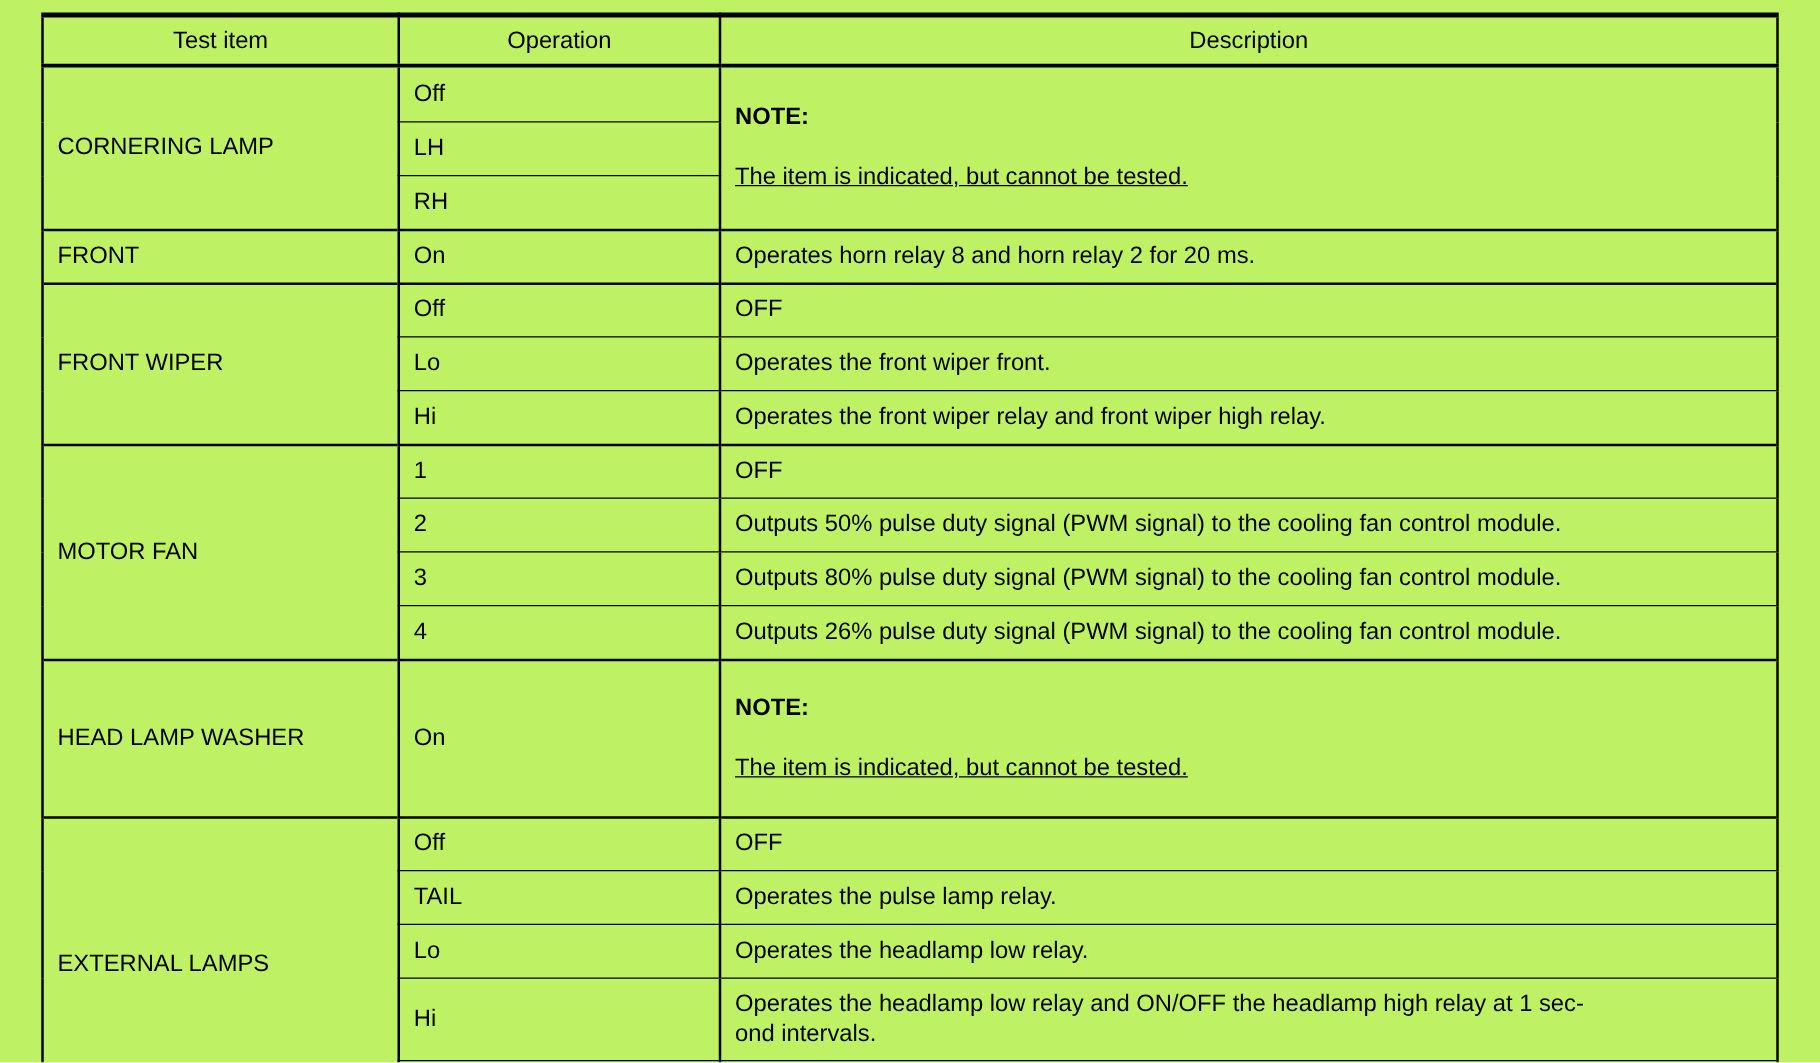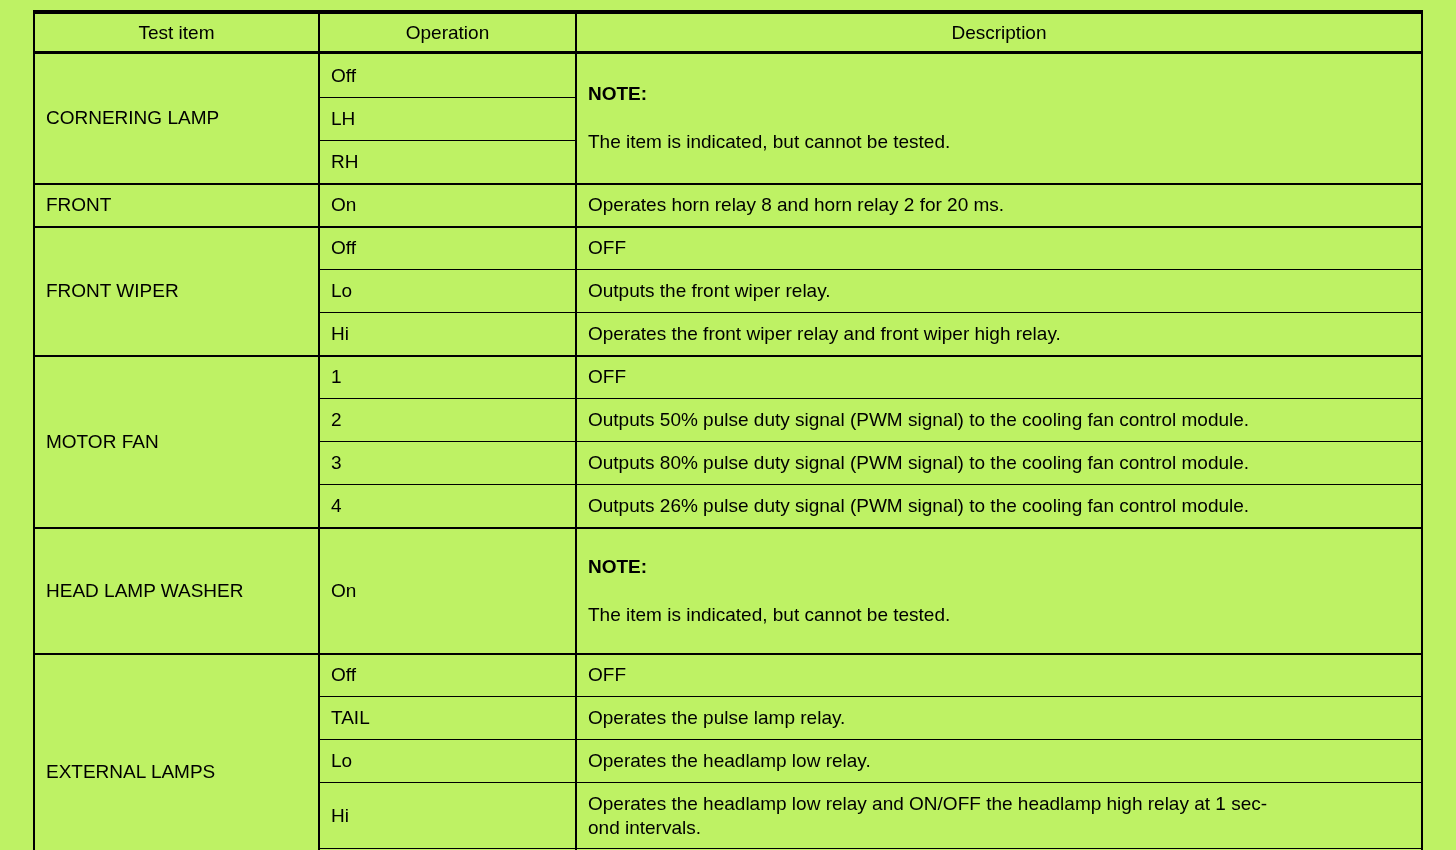--- a/index.html
+++ b/index.html
@@ -53,21 +53,21 @@
   }
   tr.gs > td { border-top-width: 2px; }
 
   tr.h-std  { height: 43px; }
   tr.h-c1   { height: 45px; }
   tr.h-note { height: 64px; }
   tr.h-hi   { height: 66px; }
 
   td.desc { white-space: pre-line; line-height: 24px; border-radius: 20px; }
   .note-label { font-weight: bold; line-height: 24px; }
-  .note-text  { line-height: 24px; }
+  .note-text  { line-height: 24px; text-decoration: underline; }
 </style>
 </head>
 <body>
 
 <div class="page">
   <div class="table-wrap">
     <table class="test-table">
       <colgroup>
         <col class="c-item">
         <col class="c-op">
@@ -103,21 +103,21 @@
           <td class="desc">Operates horn relay 8 and horn relay 2 for 20 ms.</td>
         </tr>
 
         <tr class="gs h-std">
           <td rowspan="3">FRONT WIPER</td>
           <td>Off</td>
           <td class="desc">OFF</td>
         </tr>
         <tr class="h-std">
           <td>Lo</td>
-          <td class="desc">Outputs the front wiper relay.</td>
+          <td class="desc">Operates the front wiper front.</td>
         </tr>
         <tr class="h-std">
           <td>Hi</td>
           <td class="desc">Operates the front wiper relay and front wiper high relay.</td>
         </tr>
 
         <tr class="gs h-std">
           <td rowspan="4">MOTOR FAN</td>
           <td>1</td>
           <td class="desc">OFF</td>

